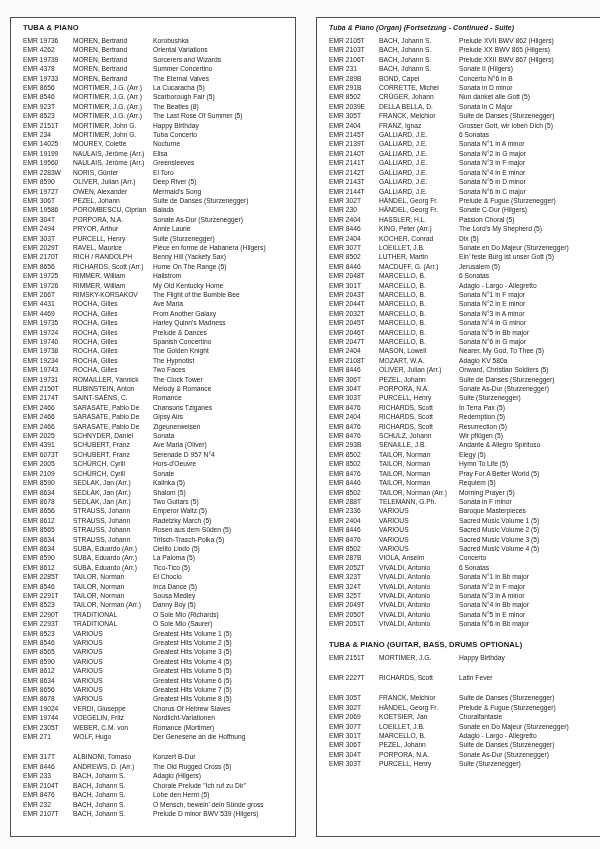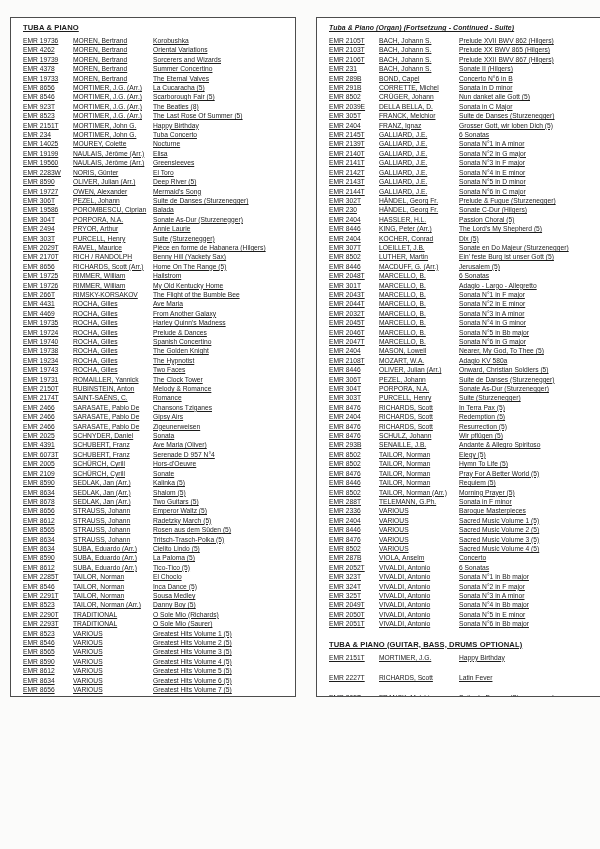--- a/index.html
+++ b/index.html
@@ -7,27 +7,26 @@
     width:600px;height:849px;
     background:#fbfbfa;
     font-family:"Liberation Sans", sans-serif;
     color:#1c1c1c;
     position:relative;
     overflow:hidden;
   }
   .col-box{
     position:absolute;
     top:17px;
-    height:680px;
+    height:820px;
     background:#ffffff;
     border:1px solid #4d4d4d;
     box-sizing:border-box;
     padding:5px 28px 5px 12px;
     overflow:hidden;
-    text-decoration:underline;
   }
   #column-left{left:10px;width:286px;}
   #column-right{left:316px;width:291px;}
   .section{margin:0;}
   .section + .section{margin-top:11px;}
   .section-header{
     font-weight:bold;
     font-size:7.6px;
     line-height:10px;
     margin-bottom:3px;

